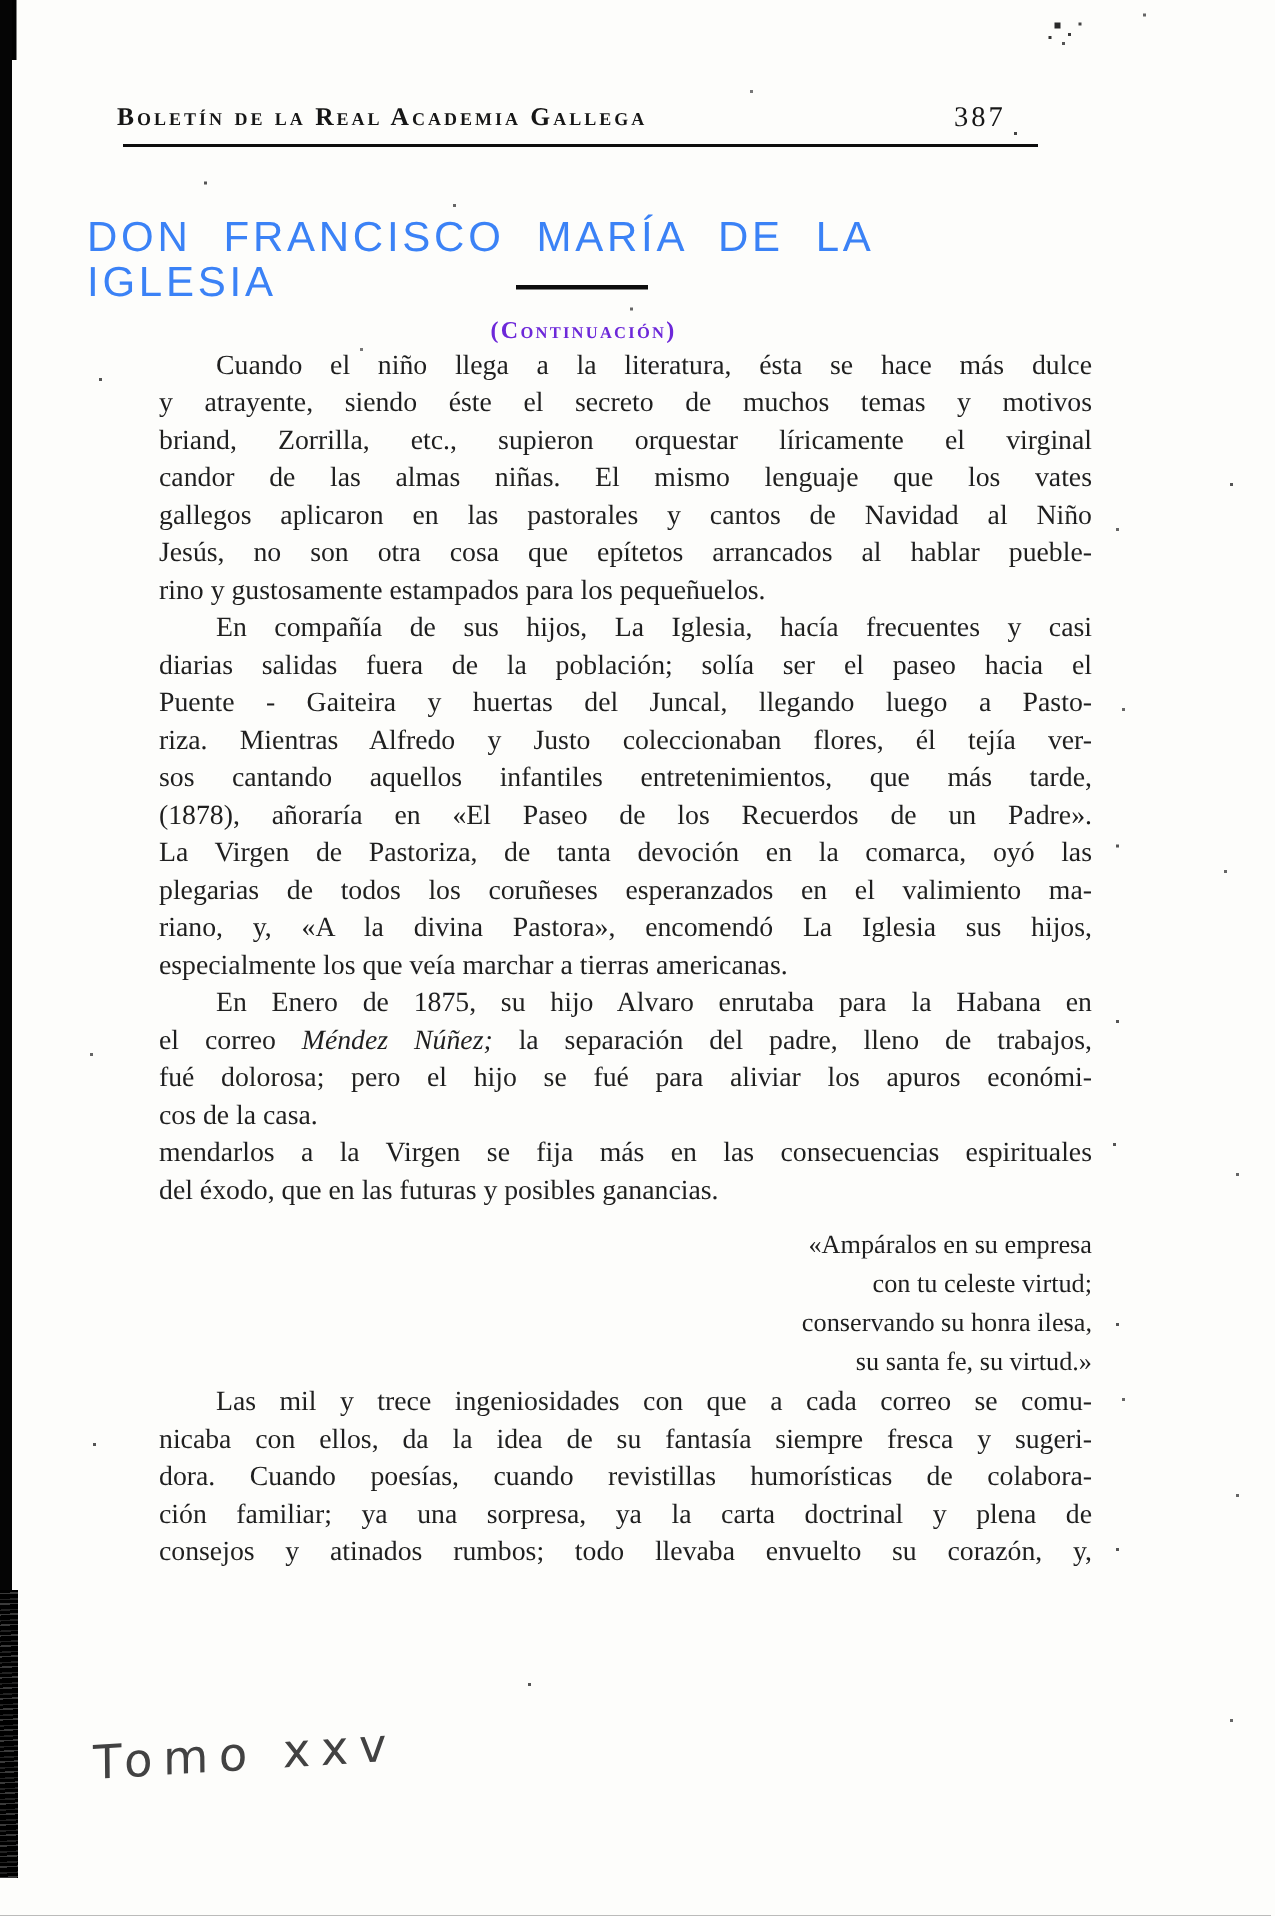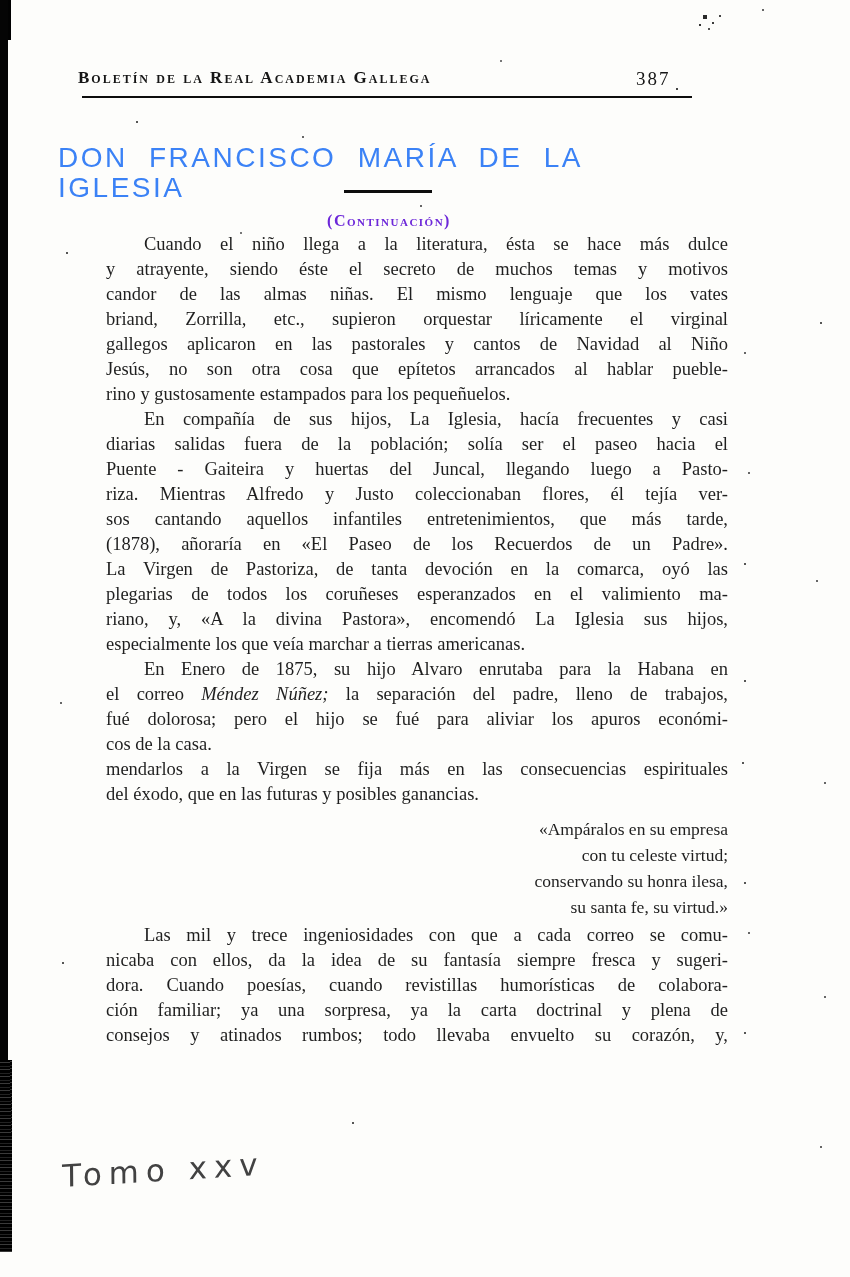--- a/index.html
+++ b/index.html
@@ -104,22 +104,22 @@
   <div class="head-rule"></div>
 
   <h1 class="title">DON FRANCISCO MARÍA DE LA IGLESIA</h1>
   <div class="title-rule"></div>
   <div class="subtitle">(Continuación)</div>
 
   <div class="body-text">
       <div class="para">
         <div class="line first just"><span>Cuando el niño llega a la literatura, ésta se hace más dulce</span></div>
         <div class="line just"><span>y atrayente, siendo éste el secreto de muchos temas y motivos</span></div>
+        <div class="line just"><span>briand, Zorrilla, etc., supieron orquestar líricamente el virginal</span></div>
         <div class="line just"><span>candor de las almas niñas. El mismo lenguaje que los vates</span></div>
-        <div class="line just"><span>briand, Zorrilla, etc., supieron orquestar líricamente el virginal</span></div>
         <div class="line just"><span>gallegos aplicaron en las pastorales y cantos de Navidad al Niño</span></div>
         <div class="line just"><span>Jesús, no son otra cosa que epítetos arrancados al hablar pueble-</span></div>
         <div class="line"><span>rino y gustosamente estampados para los pequeñuelos.</span></div>
       </div>
       <div class="para">
         <div class="line first just"><span>En compañía de sus hijos, La Iglesia, hacía frecuentes y casi</span></div>
         <div class="line just"><span>diarias salidas fuera de la población; solía ser el paseo hacia el</span></div>
         <div class="line just"><span>Puente - Gaiteira y huertas del Juncal, llegando luego a Pasto-</span></div>
         <div class="line just"><span>riza. Mientras Alfredo y Justo coleccionaban flores, él tejía ver-</span></div>
         <div class="line just"><span>sos cantando aquellos infantiles entretenimientos, que más tarde,</span></div>

